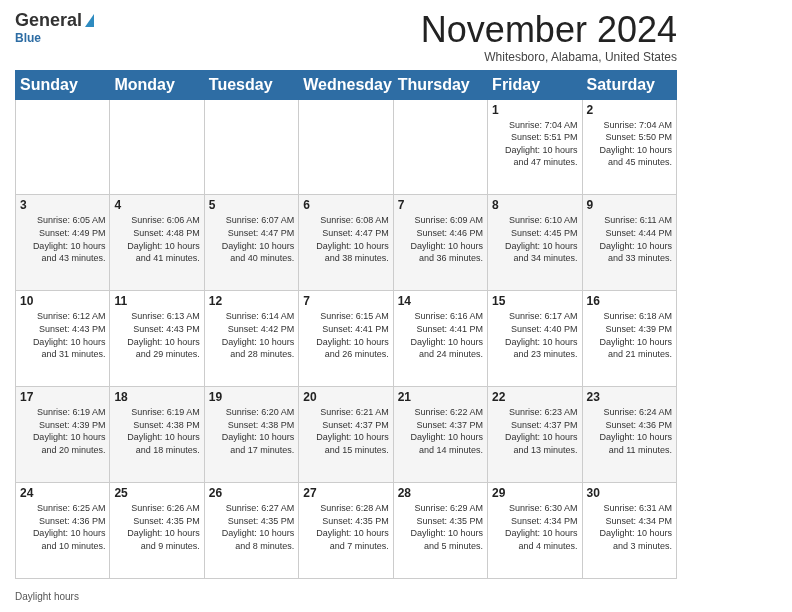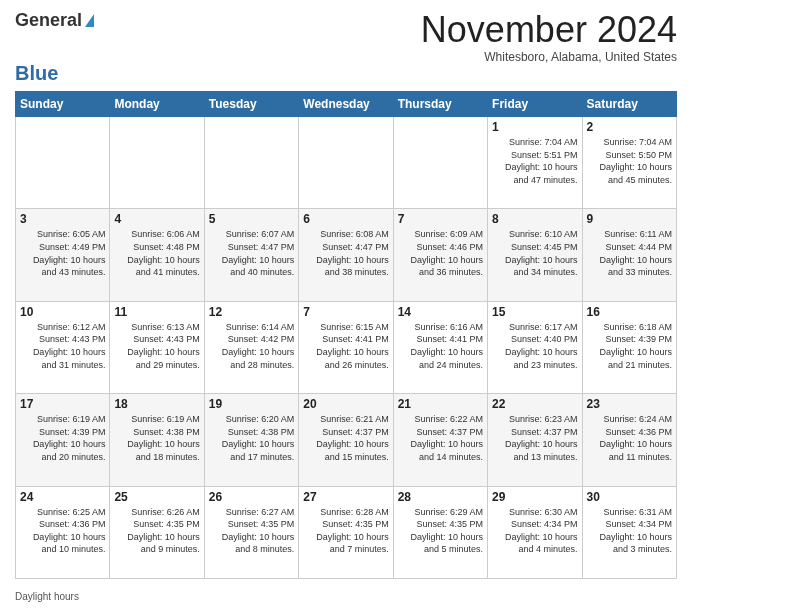--- a/index.html
+++ b/index.html
@@ -44,21 +44,21 @@
     .calendar {
       flex: 1;
       border: 1px solid #ccc;
       border-collapse: collapse;
       width: 100%;
       table-layout: fixed;
     }
     .calendar thead th {
       background-color: #2e6da4;
       color: #fff;
-      font-size: 12px;
+      font-size: 16px;
       font-weight: bold;
       padding: 5px 4px;
       border: 1px solid #2e6da4;
       text-align: left;
     }
     .calendar tbody td {
       border: 1px solid #ccc;
       vertical-align: top;
       padding: 3px 4px;
       font-size: 9.5px;
@@ -97,21 +97,21 @@
 </head>
 <body>
 
 <div class="page">
   <div class="header">
     <div class="logo">
       <div style="display:flex;align-items:center;">
         <span style="font-size:18px;font-weight:bold;color:#333;">General</span>
         <span style="display:inline-block;width:0;height:0;border-left:9px solid transparent;border-right:0px solid transparent;border-bottom:13px solid #2e8bc0;margin-left:3px;"></span>
       </div>
-      <span style="font-size:20px;font-weight:bold;color:#2e6da4;margin-top:31px;">Blue</span>
+      <span style="font-size:12px;font-weight:bold;color:#2e6da4;">Blue</span>
     </div>
     <div class="title-section">
       <div class="month-title">November 2024</div>
       <div class="location">Whitesboro, Alabama, United States</div>
     </div>
   </div>
 
   <table class="calendar">
     <thead>
       <tr>

